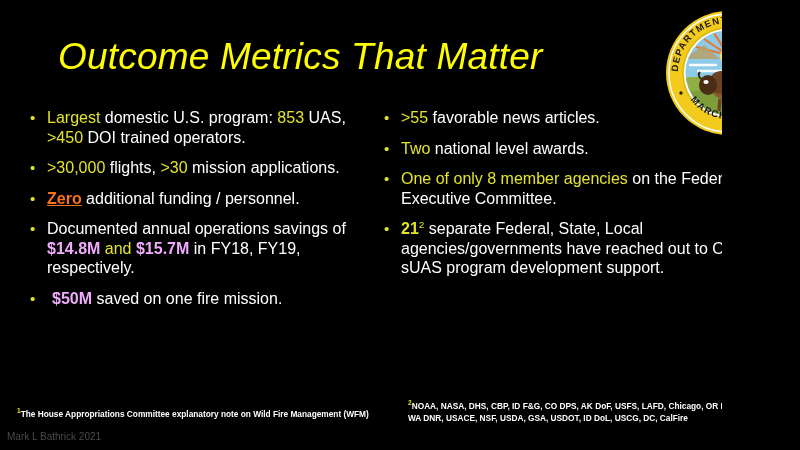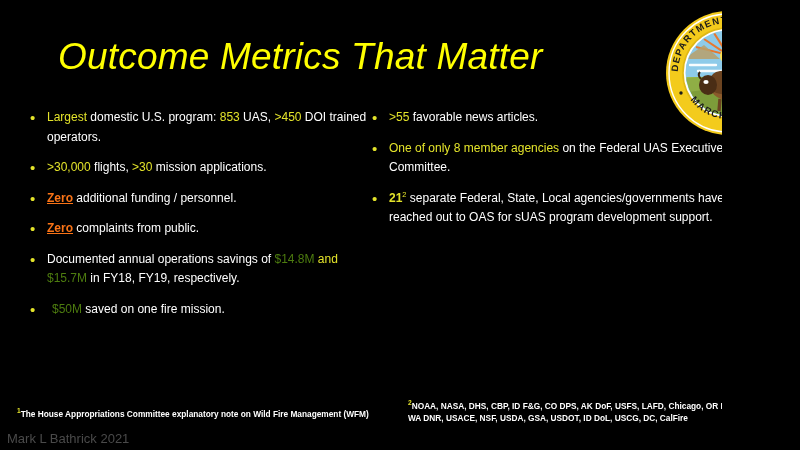--- a/index.html
+++ b/index.html
@@ -38,45 +38,45 @@
     width: 128px;
     height: 128px;
   }
 
   
   .column {
     position: absolute;
     top: 108px;
   }
   #left-column  { left: 22px;  width: 350px; }
-  #right-column { left: 364px; width: 404px; }
+  #right-column { left: 376px; width: 404px; }
 
   .bullet-row {
     position: relative;
     display: block;
     padding-left: 25px;
     margin-bottom: 11px;
-    font-size: 12px;
+    font-size: 16px;
     line-height: 19.5px;
     color: #ffffff;
   }
   .bullet-row::before {
     content: "\2022";
     position: absolute;
     left: 8px;
     top: 0;
     color: #e3e32a;
     font-size: 15px;
     line-height: 19.5px;
   }
   .bullet-row.extra-indent { padding-left: 30px; }
 
   
   .hl        { color: #e3e32a; }            
-  .hl-bright { color: #4d7c0f; font-weight: normal; }  
+  .hl-bright { color: #f0abfc; font-weight: bold; }  
   .zero {
     color: #f97316;
     font-weight: bold;
     text-decoration: underline;
   }
   .num-underline {
     color: #e3e32a;
     font-weight: bold;
   }
   .quote { font-style: italic; color: #ffffff; }
@@ -91,21 +91,21 @@
     font-weight: bold;
   }
   #footnote-left  { left: 17px;  top: 409px; width: 380px; }
   #footnote-right { left: 408px; top: 401px; width: 340px; }
   .footnote sup { color: #e3e32a; font-size: 0.8em; }
 
   #author-credit {
     position: absolute;
     left: 7px;
     top: 431px;
-    font-size: 13px;
+    font-size: 10px;
     color: #4a4a4a;
     font-weight: normal;
   }
   #page-number {
     position: absolute;
     left: 737px;
     top: 424px;
     font-size: 10.5px;
     color: #3d3d3d;
   }
@@ -173,27 +173,27 @@
       </text>
       <circle cx="17" cy="84" r="1.7" fill="#1b1b1b"></circle>
       <circle cx="111" cy="84" r="1.7" fill="#1b1b1b"></circle>
     </svg>
   </div>
 
   <div id="left-column" class="column">
       <div class="bullet-row"><span class="hl">Largest</span><span> domestic U.S. program: </span><span class="hl">853</span><span> UAS, </span><span class="hl">&gt;450</span><span> DOI trained operators.</span></div>
       <div class="bullet-row"><span class="hl">&gt;30,000</span><span> flights, </span><span class="hl">&gt;30</span><span> mission applications.</span></div>
       <div class="bullet-row"><span class="zero">Zero</span><span> additional funding / personnel.</span></div>
-      <div class="bullet-row"><span class="zero">Zero</span><span> complaints from public.</span></div>
       <div class="bullet-row"><span>Documented annual operations savings of </span><span class="hl-bright">$14.8M</span><span class="hl"> and </span><span class="hl-bright">$15.7M</span><span> in FY18, FY19, respectively.</span></div>
       <div class="bullet-row extra-indent"><span class="hl-bright">$50M</span><span> saved on one fire mission.</span></div>
     </div>
 
   <div id="right-column" class="column">
       <div class="bullet-row"><span class="hl">&gt;55</span><span> favorable news articles.</span></div>
+      <div class="bullet-row"><span class="hl">Two</span><span> national level awards.</span></div>
       <div class="bullet-row"><span class="hl">One of only 8 member agencies</span><span> on the Federal UAS Executive Committee.</span></div>
       <div class="bullet-row"><span class="num-underline">21</span><sup class="hl">2</sup><span> separate Federal, State, Local agencies/governments have reached out to OAS for sUAS program development support.</span></div>
     </div>
 
   <div id="footnote-left" class="footnote"><sup>1</sup><span>The House Appropriations Committee explanatory note on Wild Fire Management (WFM)</span></div>
   <div id="footnote-right" class="footnote"><sup>2</sup><span>NOAA, NASA, DHS, CBP, ID F&amp;G, CO DPS, AK DoF, USFS, LAFD, Chicago, OR DoF, WA DNR, USACE, NSF, USDA, GSA, USDOT, ID DoL, USCG, DC, CalFire</span></div>
 
   <div id="author-credit">Mark L Bathrick 2021</div>
   <div id="page-number">1</div>
 

